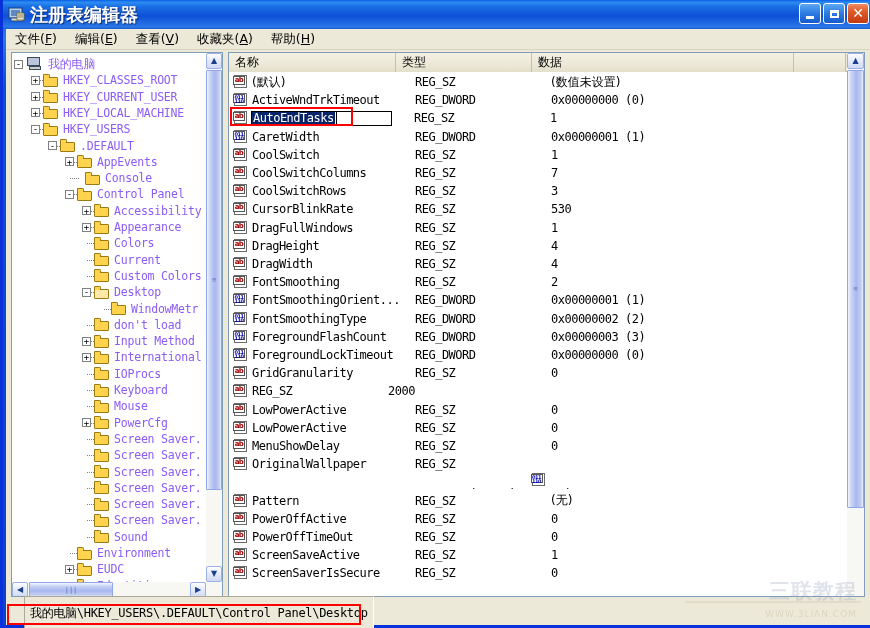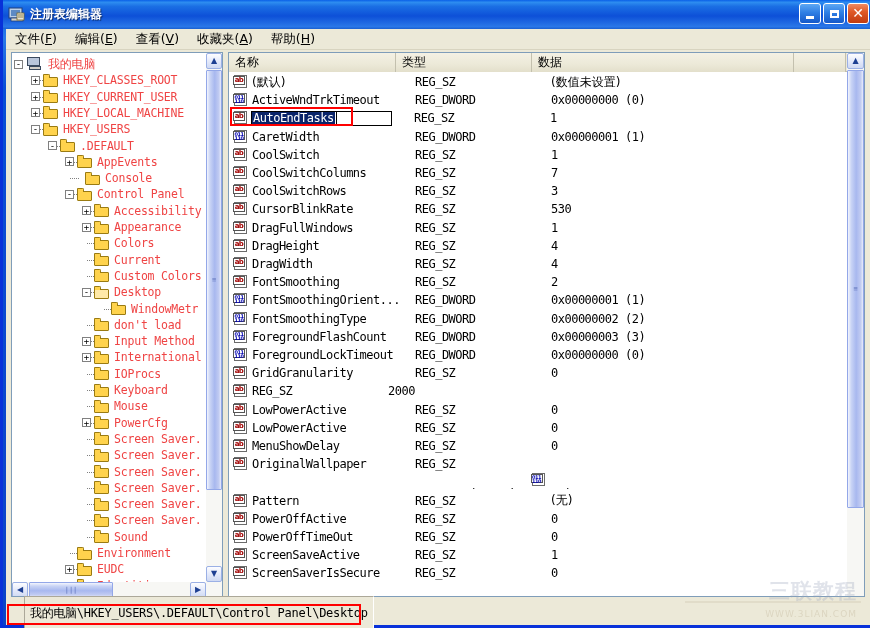--- a/index.html
+++ b/index.html
@@ -20,21 +20,21 @@
   #titlebar{
     position:absolute;left:0;top:0;width:870px;height:29px;
     background:linear-gradient(to bottom,#0a60e8 0%,#2d8df0 8%,#1b6fe4 22%,#0d50d8 55%,#2a77e8 92%,#1a5fd0 100%);
     display:flex;align-items:center;
   }
   #app-icon{
     width:17px;height:17px;margin-left:5px;margin-right:5px;flex:0 0 auto;
     position:relative;
   }
   #title-text{
-    color:#ffffff;font-size:12px;font-weight:bold;
+    color:#ffffff;font-size:18px;font-weight:bold;
     text-shadow:1px 1px 1px rgba(0,0,0,0.55);
     font-family:"DejaVu Sans","Liberation Sans",sans-serif;
     letter-spacing:0px;
   }
   #win-btns{position:absolute;right:4px;top:3px;display:flex;gap:2px;}
   .winbtn{
     width:22px;height:21px;border-radius:3px;border:1px solid #ffffff;
     display:flex;align-items:center;justify-content:center;
     box-sizing:border-box;position:relative;
   }
@@ -73,21 +73,21 @@
     background:#ffffff;border:1px solid #7f9db9;box-sizing:border-box;
     overflow:hidden;
   }
   
   #tree-scroll{position:absolute;left:0;top:0;width:195px;height:530px;overflow:hidden;}
   .tnode{
     position:absolute;height:16px;display:flex;align-items:center;
     white-space:nowrap;font-size:12px;
     font-family:"DejaVu Sans Mono","Liberation Mono",monospace;
   }
-  .tnode .tlabel{font-size:11.5px;color:#ef4444;padding-left:3px;letter-spacing:-0.2px;}
+  .tnode .tlabel{font-size:11.5px;color:#8b5cf6;padding-left:3px;letter-spacing:-0.2px;}
   .tnode.cjk .tlabel{font-family:"DejaVu Sans","Liberation Sans",sans-serif;font-size:12px;}
   .expander{
     width:9px;height:9px;border:1px solid #808080;background:#fff;
     display:flex;align-items:center;justify-content:center;
     font-size:9px;line-height:8px;color:#000;box-sizing:border-box;
     font-family:"DejaVu Sans Mono",monospace;flex:0 0 auto;
     margin-right:3px;
   }
   .expander.hidden{visibility:hidden;}
   .folder{

